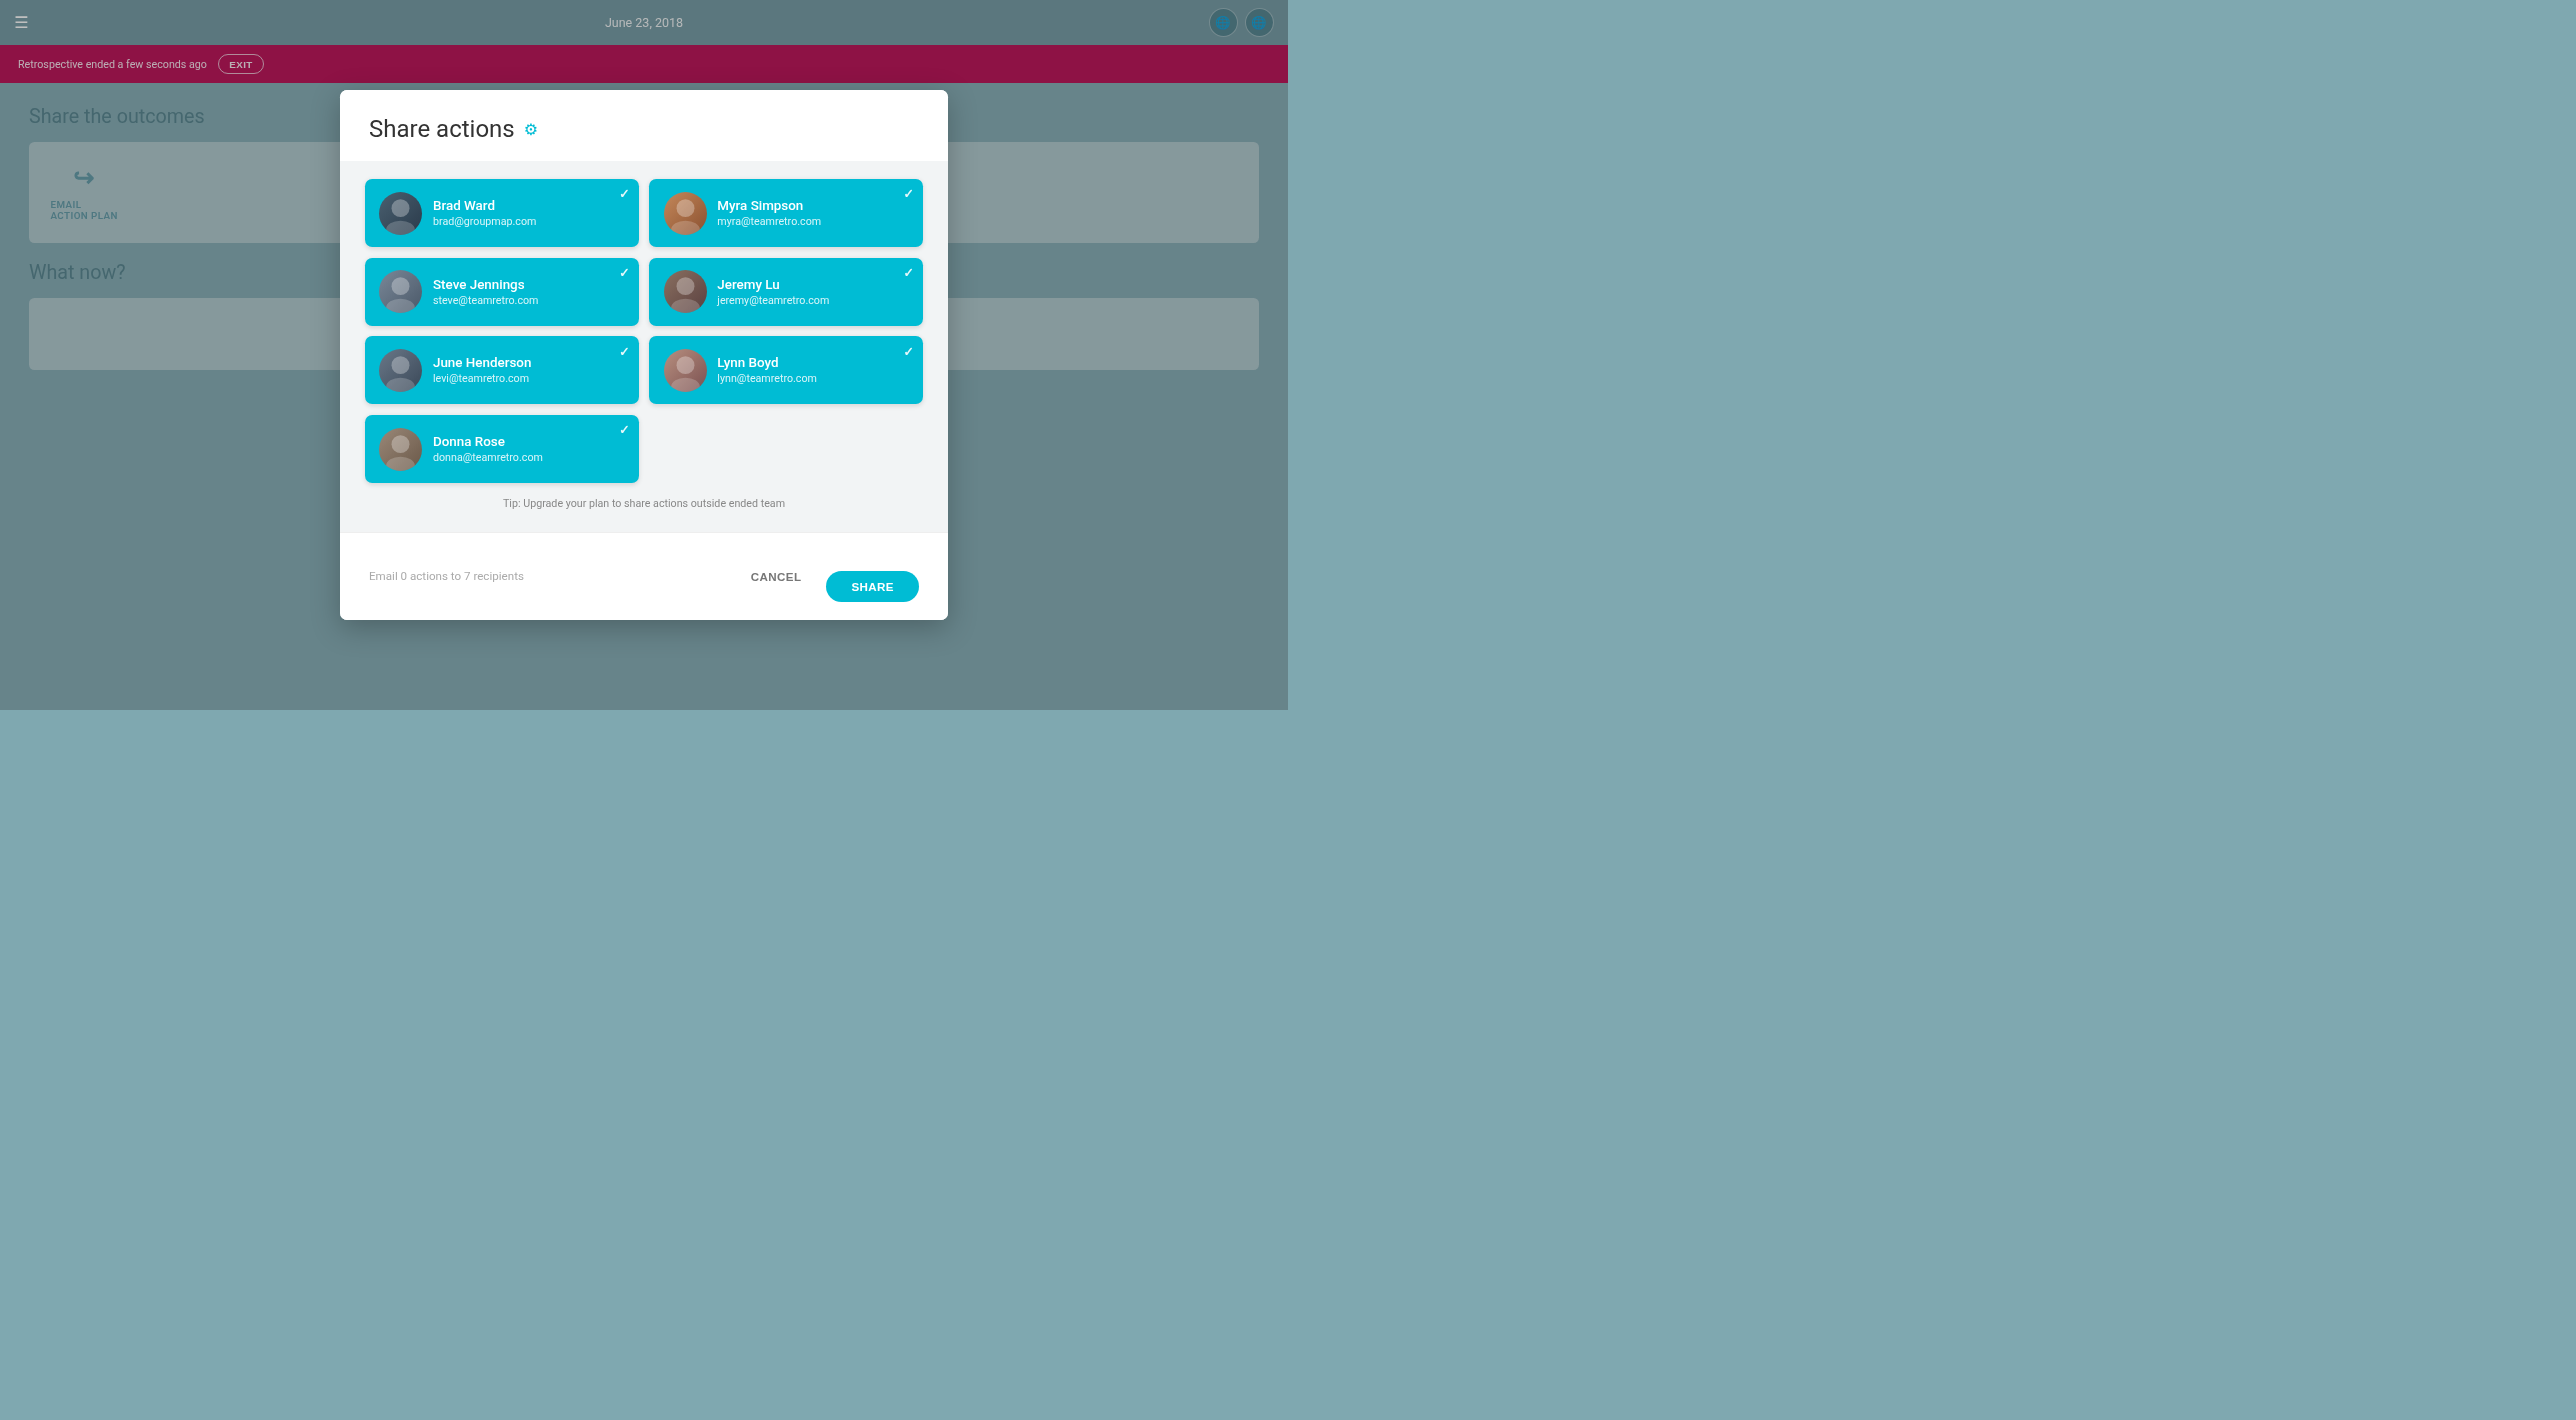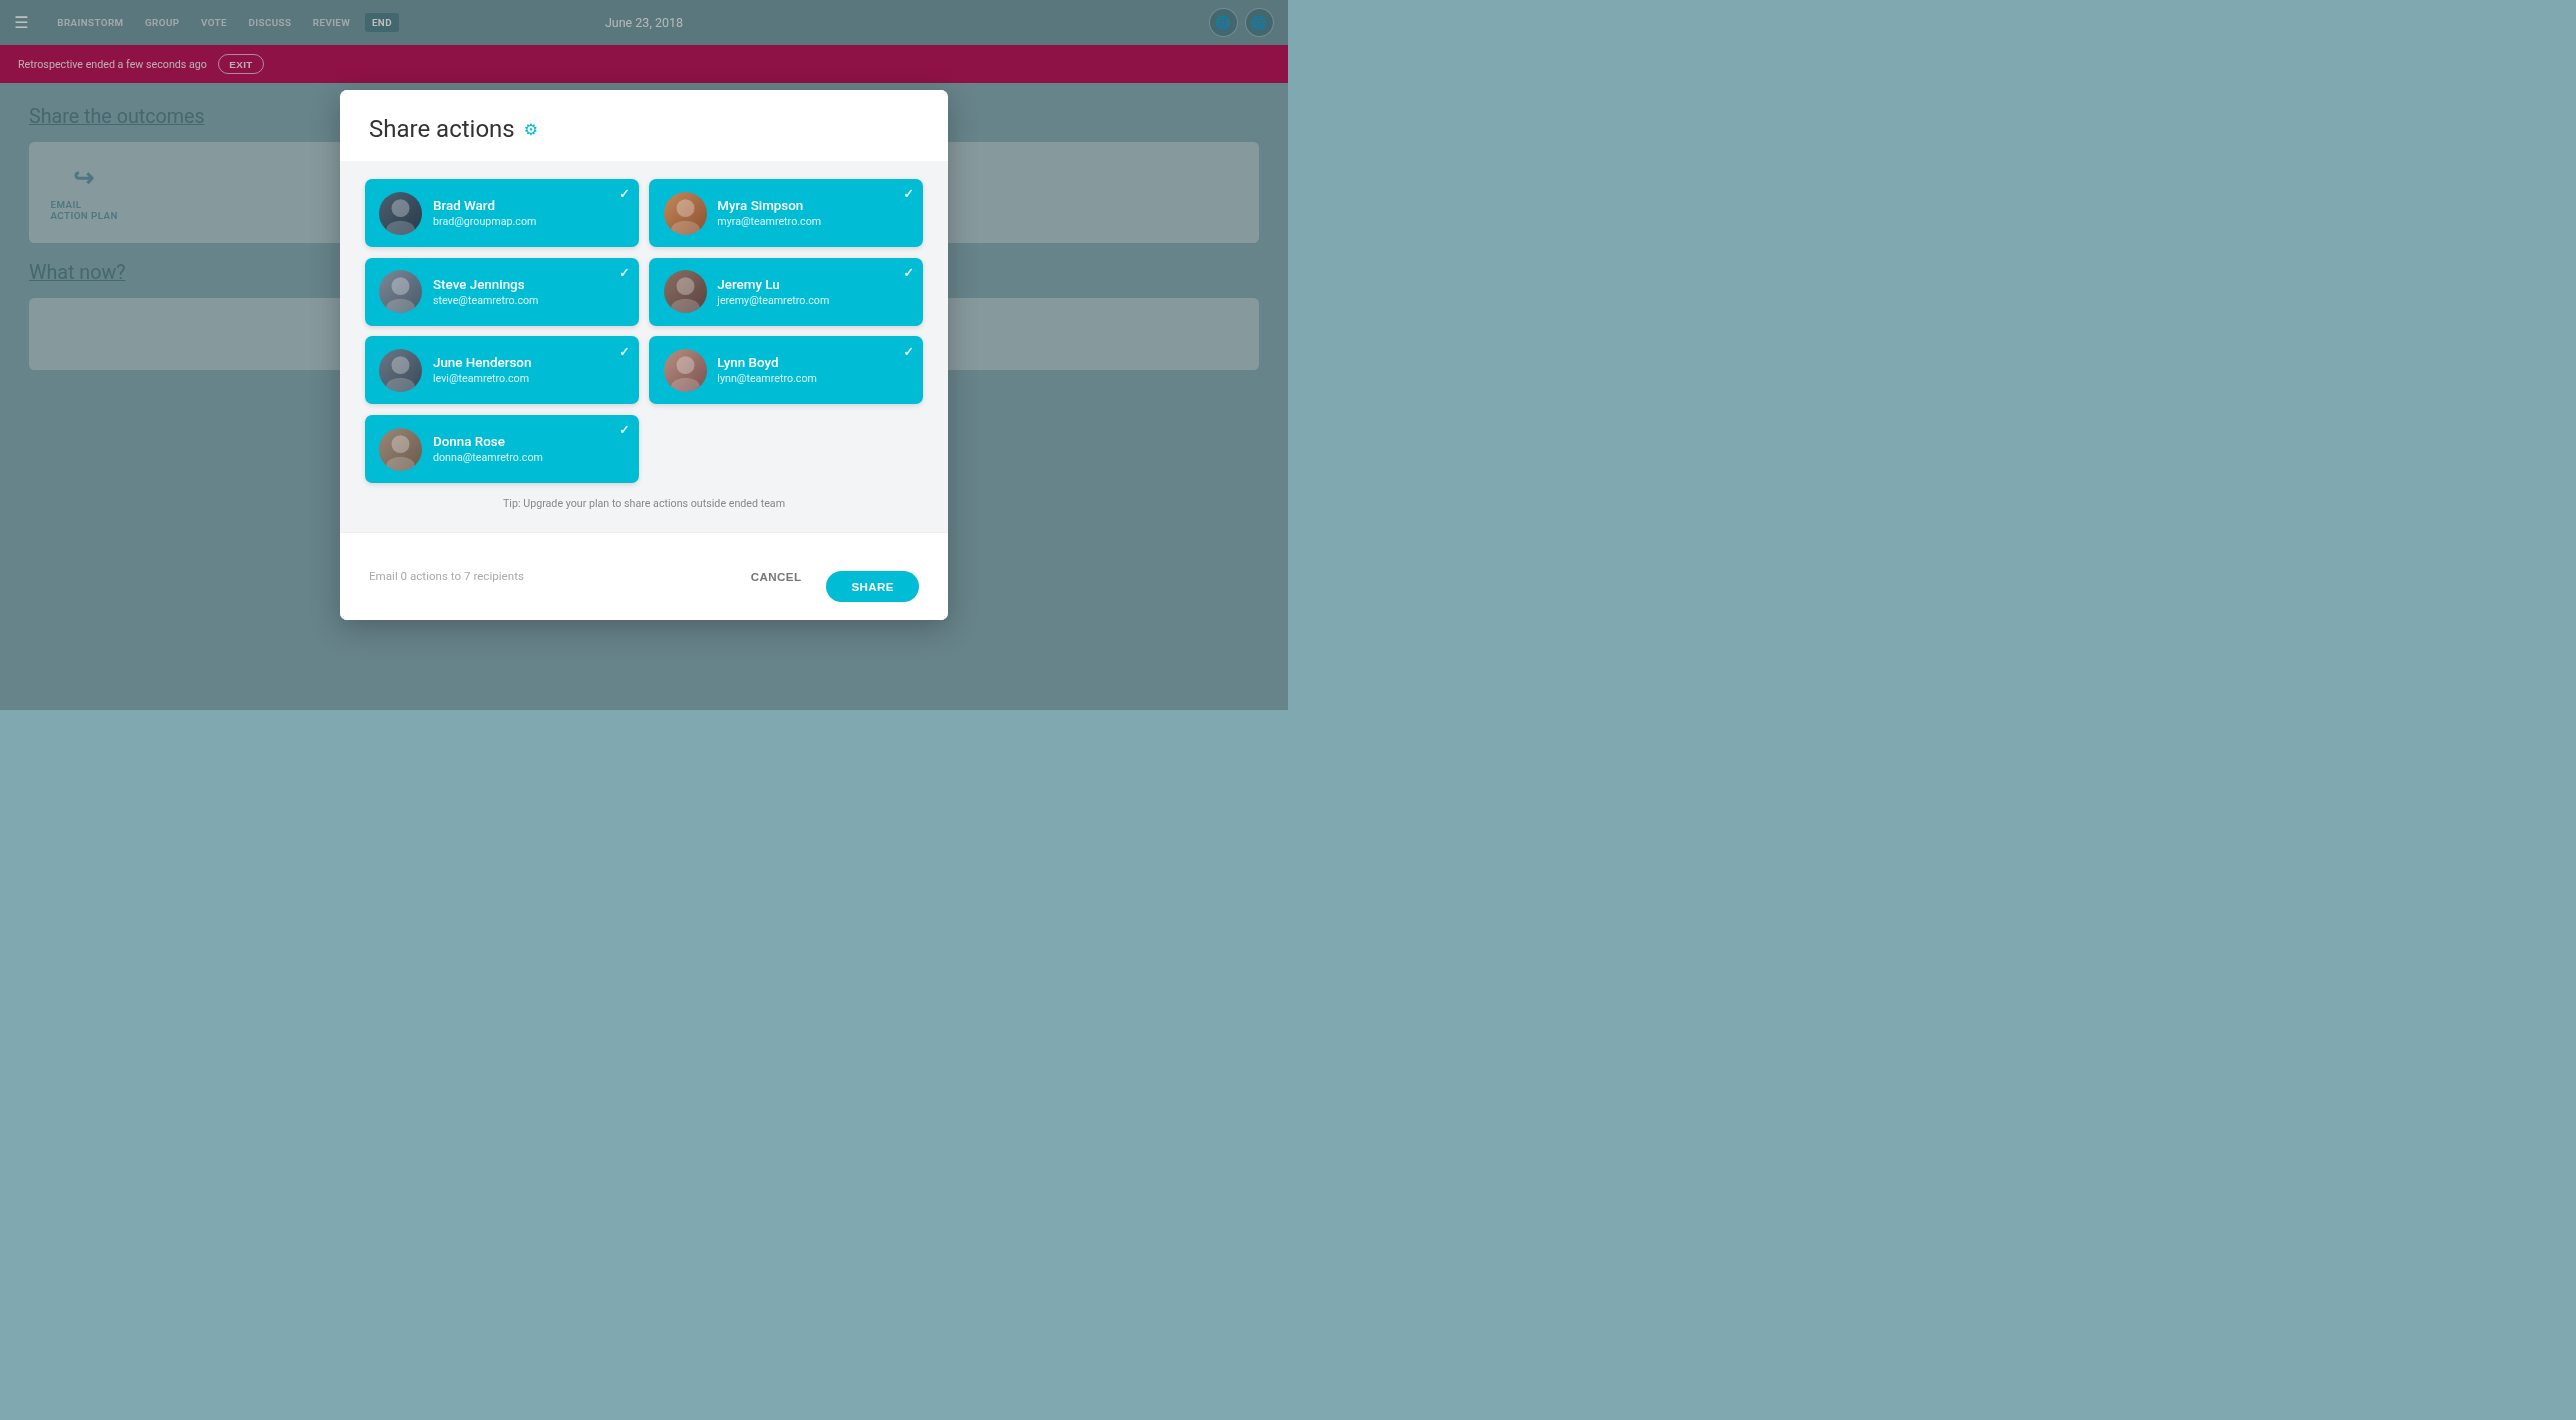--- a/index.html
+++ b/index.html
@@ -98,21 +98,20 @@
     
     .page-content {
       padding: 21.5px 29px;
       opacity: 0.7;
     }
     .page-section-title {
       color: #4a7a85;
       font-size: 19.7px;
       font-weight: 400;
       margin-bottom: 14.3px;
-      text-decoration: underline;
     }
     .page-card {
       background: rgba(255,255,255,0.5);
       border-radius: 5.4px;
       padding: 21.5px;
       margin-bottom: 18px;
       min-height: 72px;
       display: flex;
       align-items: center;
       gap: 36px;
@@ -318,28 +317,20 @@
       background: linear-gradient(135deg, #9a8878 0%, #6a5848 100%);
     }
   </style>
 </head>
 <body>
 
 <div class="bg-page">
 
   <div class="top-nav">
     <span class="nav-menu-icon">☰</span>
-    <div class="nav-steps">
-      <span class="nav-step">BRAINSTORM</span>
-      <span class="nav-step">GROUP</span>
-      <span class="nav-step">VOTE</span>
-      <span class="nav-step">DISCUSS</span>
-      <span class="nav-step">REVIEW</span>
-      <span class="nav-step active">END</span>
-    </div>
     <span class="nav-date">June 23, 2018</span>
     <div class="nav-avatars">
       <div class="globe-icon">🌐</div>
       <div class="globe-icon">🌐</div>
     </div>
   </div>
 
   <div class="banner">
     <span class="banner-text">Retrospective ended a few seconds ago</span>
     <button class="banner-exit-btn">EXIT</button>

